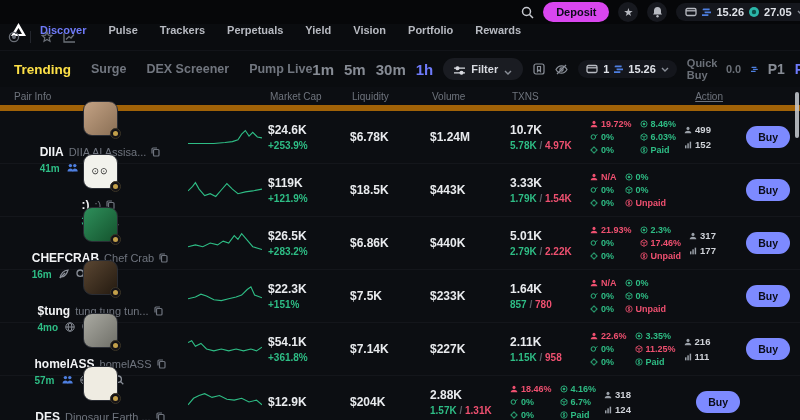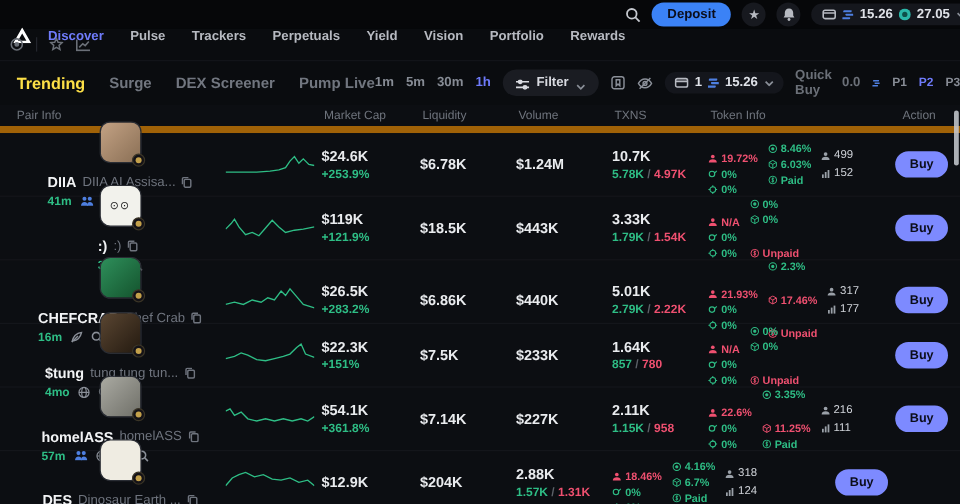--- a/index.html
+++ b/index.html
@@ -13,72 +13,72 @@
   .ic { display:inline-flex; align-items:center; justify-content:center; color:#8a8f98; }
 
   
   .topnav { height:24px; background:#060709; display:flex; align-items:center; justify-content:space-between; padding:0 10px 0 8px; }
   .topnav .left { display:flex; align-items:center; gap:4px;margin-top:35px; }
   .logo { width:20px; height:16px; display:flex; align-items:center; justify-content:center; margin-right:8px; }
   .navitems { display:flex; align-items:center; gap:22px; }
   .navitem { color:#b7bac1; font-size:11px; font-weight:700; cursor:pointer; white-space:nowrap; }
   .navitem.active { color:#6f7bfa; }
   .topnav .right { display:flex; align-items:center; gap:9px; }
-  .pillbtn { background:#3b82f6; color:#0b0d1a; font-weight:700; font-size:11px; border:none; border-radius:11px; padding:4px 13px; cursor:pointer; }
+  .pillbtn { background:#d946ef; color:#0b0d1a; font-weight:700; font-size:11px; border:none; border-radius:11px; padding:4px 13px; cursor:pointer; }
   .roundic { width:20px; height:20px; border-radius:50%; background:#17191f; display:flex; align-items:center; justify-content:center; font-size:11px; color:#b7bac1; cursor:pointer; }
   .balpill { display:flex; align-items:center; gap:5px; background:#15171d; border-radius:11px; padding:3px 9px; cursor:pointer; }
   .balpill .amt { font-size:11px; font-weight:700; color:#dfe2e8; }
 
   
   .subbar { height:27px; display:flex; align-items:center; gap:10px; padding:0 8px; border-bottom:1px solid #121419; }
   .subbar .vdiv { width:1px; height:12px; background:#23262d; }
 
   
   .tabsrow { height:36px; display:flex; align-items:center; justify-content:space-between; padding:0 12px 0 14px; }
   .tabs { display:flex; align-items:center; gap:20px; }
   .tab { color:#71767f; font-size:12.5px; font-weight:700; cursor:pointer; white-space:nowrap; }
   .tab.active { color:#fde047; font-size:13.5px; }
   .tools { display:flex; align-items:center; gap:10px; }
-  .tf { color:#878c95; font-size:11px; font-weight:700; cursor:pointer; }
+  .tf { color:#878c95; font-size:15px; font-weight:700; cursor:pointer; }
   .tf.active { color:#6f7bfa; }
   .filterbtn { display:flex; align-items:flex-end; gap:6px; background:#1a1c22; border-radius:13px; padding:5px 11px; cursor:pointer; color:#d8dae0; font-size:11px; font-weight:700; }
   .walletpill { display:flex; align-items:center; gap:5px; background:#14161c; border-radius:11px; padding:3px 8px; cursor:pointer; font-size:11px; font-weight:700; color:#dfe2e8; }
   .quickbuy { display:flex; align-items:center; gap:6px; color:#6b7078; font-size:11px; font-weight:700; }
-  .preset { color:#878c95; font-size:10px; font-weight:700; cursor:pointer; }
+  .preset { color:#878c95; font-size:14px; font-weight:700; cursor:pointer; }
   .preset.active { color:#6f7bfa; }
 
   
   .grid { display:grid; grid-template-columns:188px 80px 82px 80px 80px 80px 160px 50px; align-items:center; }
   .thead { height:24px; color:#6f747d; font-size:10px; border-bottom:6px solid #a16207; background:#0c0e12; }
   .thead .h { padding-left:2px; }
   .thead .h.first { padding-left:14px; grid-column:1 / span 2; }
-  .thead .h.last { text-align:right; padding-right:27px; }
+  .thead .h.last { text-align:right; padding-right:27px;text-decoration:underline; }
   .rows { background:#0c0e12; }
   .row { height:53px; border-bottom:1px solid #14161b; cursor:pointer; }
   .pair { display:flex; align-items:center; gap:9px; padding-left:12px; overflow:hidden;flex-direction:column; }
   .avatar { position:relative; width:35px; height:35px; border-radius:9px; border:1px solid #2a2d34; flex:none; display:flex; align-items:center; justify-content:center; font-size:9px; color:#1c1c1c; letter-spacing:1px; }
   .avbadge { position:absolute; right:-4px; bottom:-4px; width:11px; height:11px; border-radius:50%; background:#141217; border:1px solid #3a3426; display:flex; align-items:center; justify-content:center; }
   .avbadge i { width:5px; height:5px; border-radius:50%; background:#c3a04a; }
   .pairtext { min-width:0; }
   .nameline { display:flex; align-items:center; gap:5px; white-space:nowrap; }
   .sym { font-weight:800; font-size:12px; color:#f2f3f5; }
   .fullname { color:#6f747e; font-size:11px; overflow:hidden; text-overflow:ellipsis; max-width:92px; }
   .subline { display:flex; align-items:flex-start; gap:7px; margin-top:4px; }
   .age { color:#2ebd85; font-size:10px; font-weight:700; }
   .spark { padding-right:6px; }
   .cellmain { font-size:12px; font-weight:700; color:#e9ebee; }
   .cellsub { font-size:10px; font-weight:700; margin-top:3px; }
   .green { color:#2ebd85; } .red { color:#ef5070; } .dim { color:#5c6168; }
-  [data-tone="green"] { color:#2ebd85; } [data-tone="red"] { color:#ef5070;margin-top:15px; }
+  [data-tone="green"] { color:#2ebd85; } [data-tone="red"] { color:#ef5070; }
   .tokinfo { display:flex; align-items:center; gap:8px; }
   .statcol { display:flex; flex-direction:column; gap:3px; }
   .stat { display:flex; align-items:center; gap:3px; font-size:9px; font-weight:700; white-space:nowrap; }
   .countcol { display:flex; flex-direction:column; gap:4px; }
   .countcol[data-on="false"] { visibility:hidden; }
-  .cnt { display:flex; align-items:center; gap:3px; color:#cfd2d8; font-size:9.5px; font-weight:400; }
+  .cnt { display:flex; align-items:center; gap:3px; color:#cfd2d8; font-size:9.5px; font-weight:700; }
   .cnt .ic { color:#9aa0a8; }
   .actioncell { display:flex; justify-content:flex-end; padding-right:10px; }
   .buybtn { background:#7d8aff; color:#0b0d1a; font-weight:800; font-size:10.5px; border:none; border-radius:12px; padding:5px 12px; cursor:pointer; }
   .vscroll { position:absolute; right:1px; top:92px; width:4px; height:46px; border-radius:2px; background:#c9ccd2; opacity:.85; }
 </style>
 </head>
 <body>
 
 <div class="app">
 
@@ -240,21 +240,20 @@
       <span class="preset">P3</span>
     </div>
   </div>
 
   <div class="grid thead">
     <span class="h first">Pair Info</span>
     <span class="h">Market Cap</span>
     <span class="h">Liquidity</span>
     <span class="h">Volume</span>
     <span class="h">TXNS</span>
-    <span class="h">Token Info</span>
     <span class="h last">Action</span>
   </div>
 
   <div class="rows" id="rows">
   <div class="grid row">
     <div class="pair">
       <span class="avatar" style="background:linear-gradient(135deg,#c3a284,#8a6f55)">
         <span></span>
         <span class="avbadge">
               <i></i>

